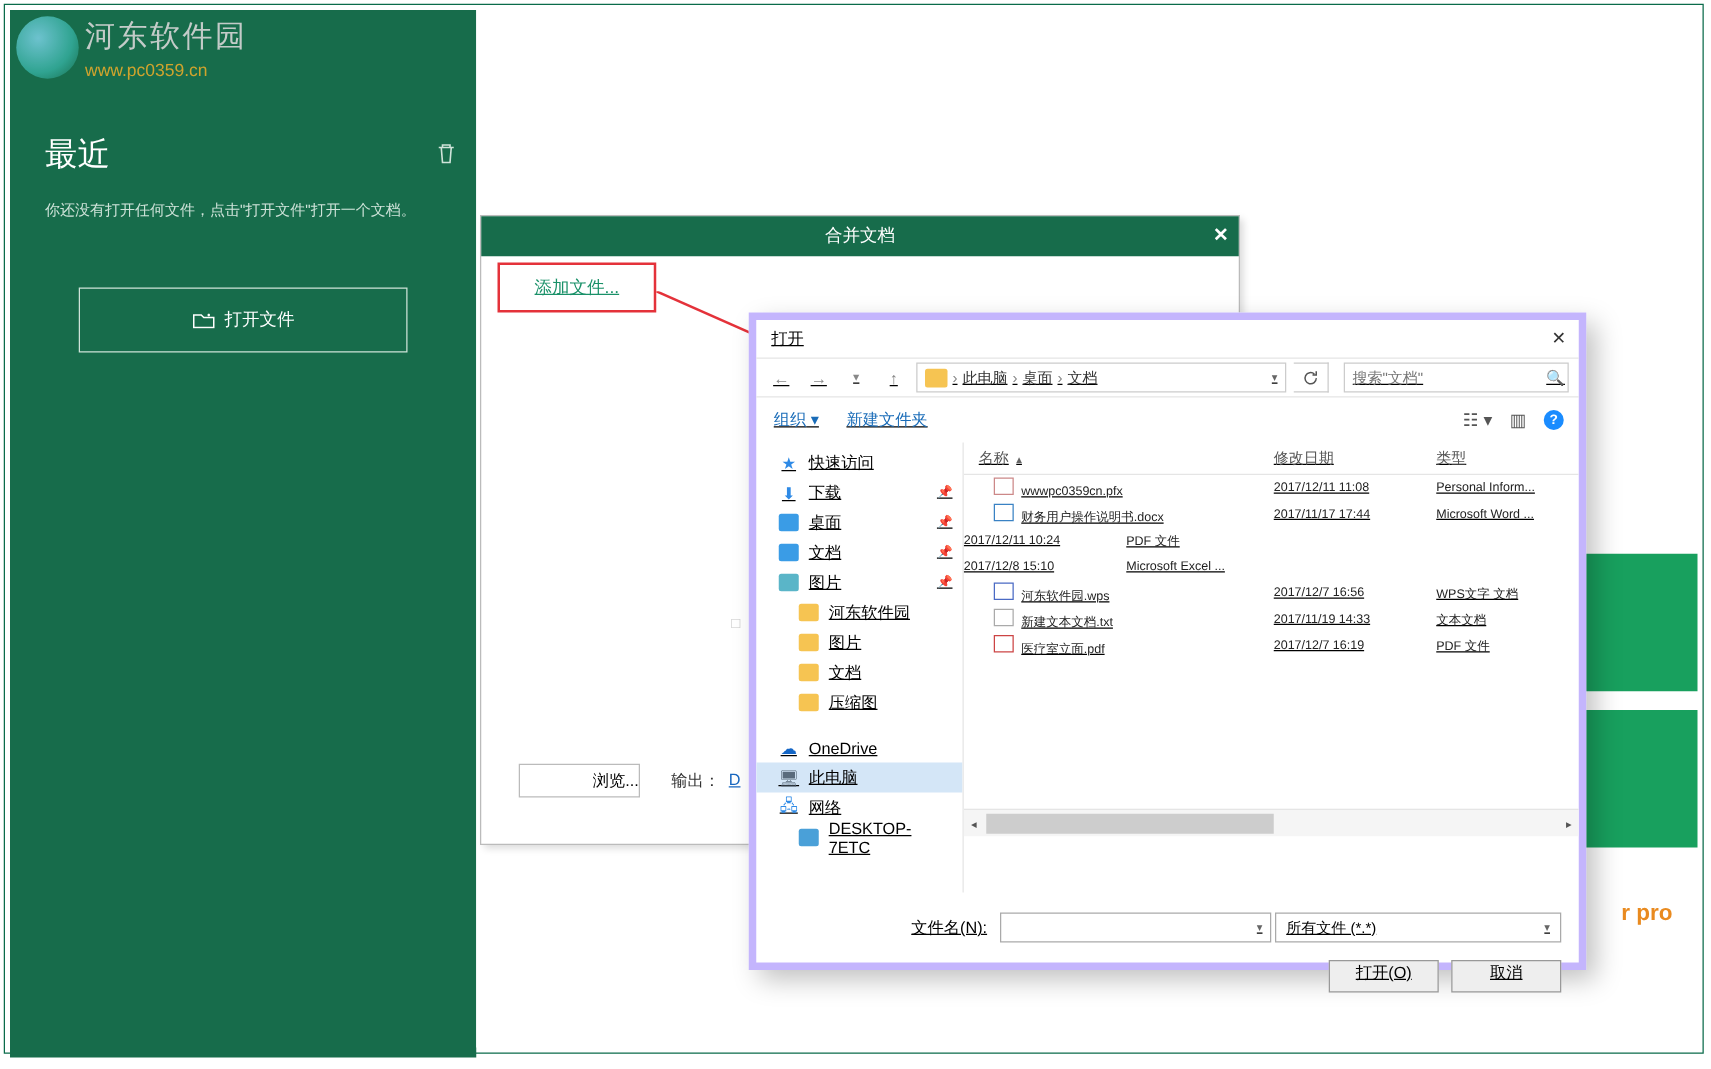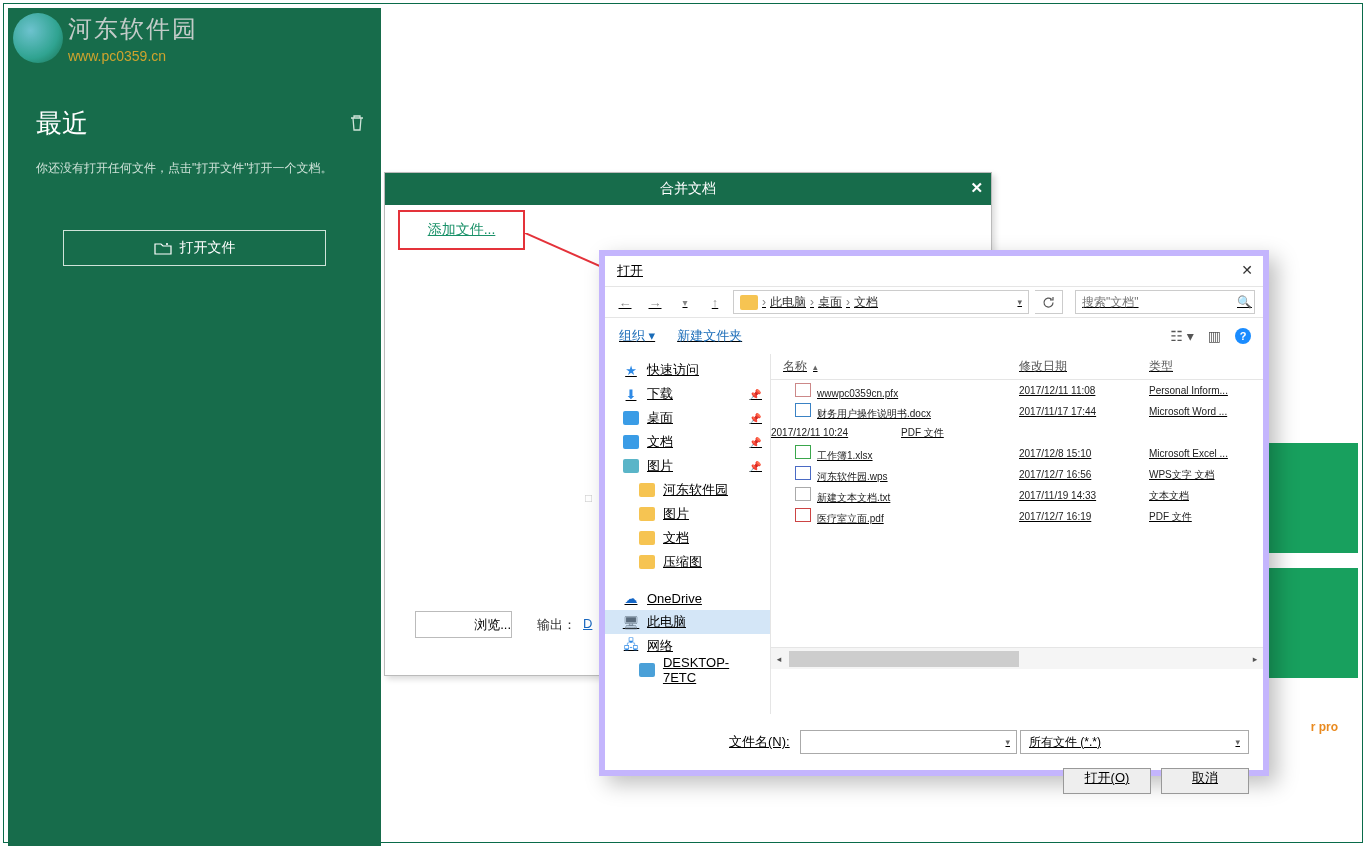--- a/index.html
+++ b/index.html
@@ -13,28 +13,28 @@
 .sidebar { position: absolute; left: 4px; top: 4px; width: 373px; height: 838px; background: #176c4b; color: #fff; padding: 0; }
 .watermark { position: absolute; left: 0; top: 0; width: 190px; height: 70px; opacity: 0.9; pointer-events: none; }
 .watermark .circle { position: absolute; left: 5px; top: 5px; width: 50px; height: 50px; border-radius: 50%; background: radial-gradient(circle at 35% 35%, #7cd, #3a9 60%, #176c4b); }
 .watermark .wm-title { position: absolute; left: 60px; top: 5px; font-size: 24px; color: #d6d6d6; letter-spacing: 2px; }
 .watermark .wm-url { position: absolute; left: 60px; top: 40px; font-size: 14px; color: #e4aa2a; }
 
 .recent-title { position: absolute; left: 28px; top: 98px; font-size: 26px; font-weight: 300; color: #fff; }
 .trash-icon { position: absolute; left: 340px; top: 105px; width: 18px; height: 20px; display: flex; align-items: center; justify-content: center; cursor: pointer; color: #cfe; }
 .recent-hint { position: absolute; left: 28px; top: 150px; width: 320px; font-size: 12px; color: #cfe3d9; line-height: 20px; }
 
-.open-file-btn { position: absolute; left: 55px; top: 222px; width: 263px; height: 36px; border: 1px solid #cfe3d9; display: flex; align-items: center; justify-content: center; gap: 8px; color: #fff; font-size: 14px; cursor: pointer; }
+.open-file-btn { position: absolute; left: 55px; top: 222px; width: 263px; height: 52px; border: 1px solid #cfe3d9; display: flex; align-items: center; justify-content: center; gap: 8px; color: #fff; font-size: 14px; cursor: pointer; }
 .open-file-icon { width: 18px; height: 14px; display: inline-block; }
 
 .main-area { position: absolute; left: 377px; top: 4px; right: 4px; bottom: 4px; background: #fff; }
 
 .right-banner-top { position: absolute; right: 0; top: 435px; width: 114px; height: 110px; background: #18a05e; }
 .right-banner-bot { position: absolute; right: 0; top: 560px; width: 114px; height: 110px; background: #18a05e; }
-.right-pro { position: absolute; right: 20px; top: 712px; font-size: 12px; color: #e98a1f; font-weight: bold; }
+.right-pro { position: absolute; right: 20px; top: 712px; font-size: 18px; color: #e98a1f; font-weight: bold; }
 
 .merge-dialog { position: absolute; left: 380px; top: 168px; width: 608px; height: 504px; border: 1px solid #bbb; background: #fff; box-shadow: 3px 3px 6px rgba(0,0,0,.15); }
 .merge-header { height: 32px; background: #176c4b; color: #fff; display: flex; align-items: center; justify-content: center; position: relative; font-size: 14px; }
 .merge-close { position: absolute; right: 8px; top: 6px; color: #fff; font-size: 15px; font-weight: bold; cursor: pointer; }
 
 .add-file-box { position: absolute; left: 13px; top: 37px; width: 127px; height: 40px; border: 2px solid #e4323a; display: flex; align-items: center; justify-content: center; }
 .add-file-link { color: #1a9169; text-decoration: underline; font-size: 14px; cursor: pointer; }
 
 .arrow-line { position: absolute; left: 140px; top: 60px; width: 450px; height: 200px; pointer-events: none; }
 
@@ -294,21 +294,20 @@
             <div class="fd-list-row">
               <div class="fd-col-name"><span class="fd-file-ico doc"></span><span>财务用户操作说明书.docx</span></div>
               <div class="fd-col-date">2017/11/17 17:44</div>
               <div class="fd-col-type">Microsoft Word ...</div>
             </div>
             <div class="fd-list-row">
               <div class="fd-col-date">2017/12/11 10:24</div>
               <div class="fd-col-type">PDF 文件</div>
             </div>
             <div class="fd-list-row">
-              <div class="fd-col-name"><span class="fd-file-ico xls"></span><span>工作簿1.xlsx</span></div>
               <div class="fd-col-date">2017/12/8 15:10</div>
               <div class="fd-col-type">Microsoft Excel ...</div>
             </div>
             <div class="fd-list-row">
               <div class="fd-col-name"><span class="fd-file-ico wps"></span><span>河东软件园.wps</span></div>
               <div class="fd-col-date">2017/12/7 16:56</div>
               <div class="fd-col-type">WPS文字 文档</div>
             </div>
             <div class="fd-list-row">
               <div class="fd-col-name"><span class="fd-file-ico txt"></span><span>新建文本文档.txt</span></div>

